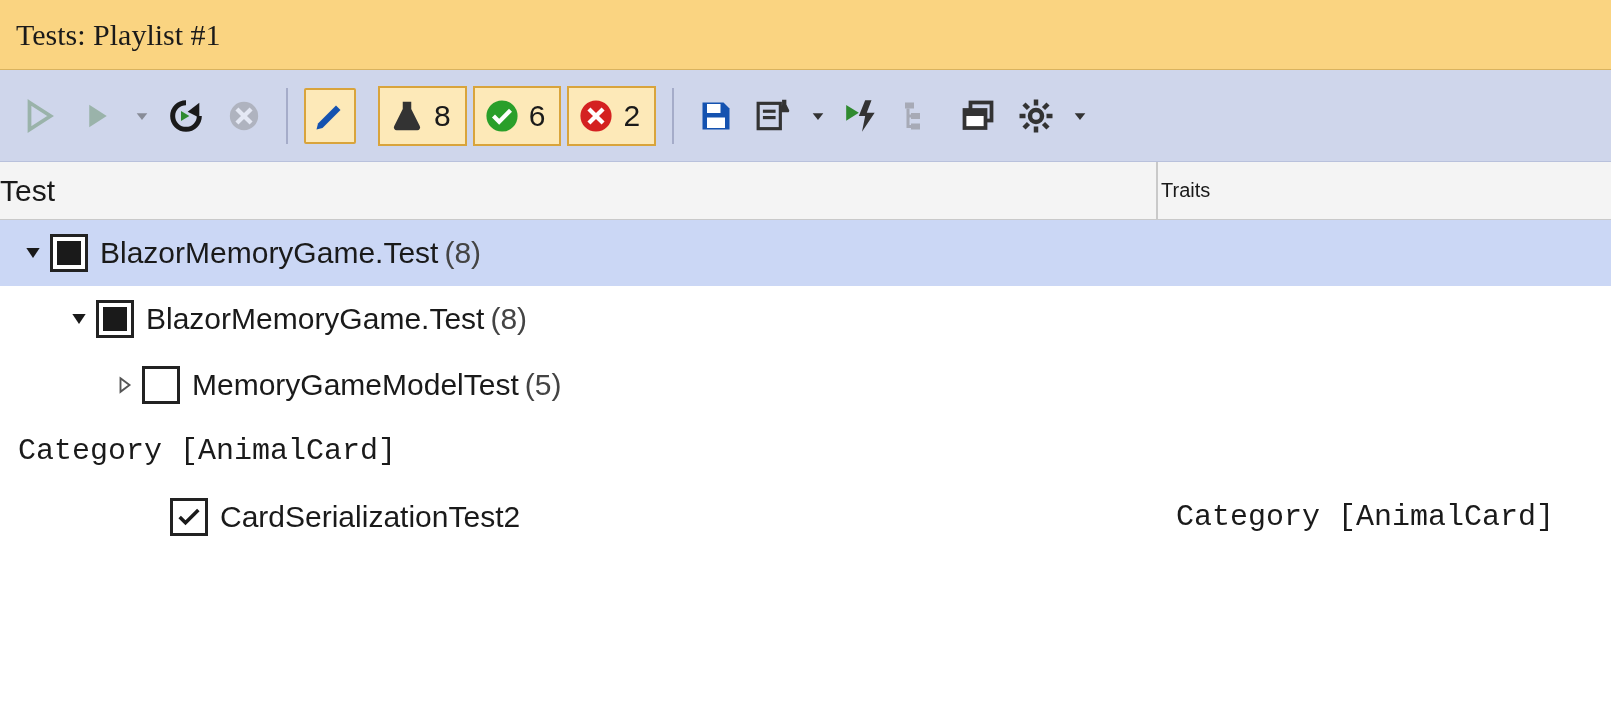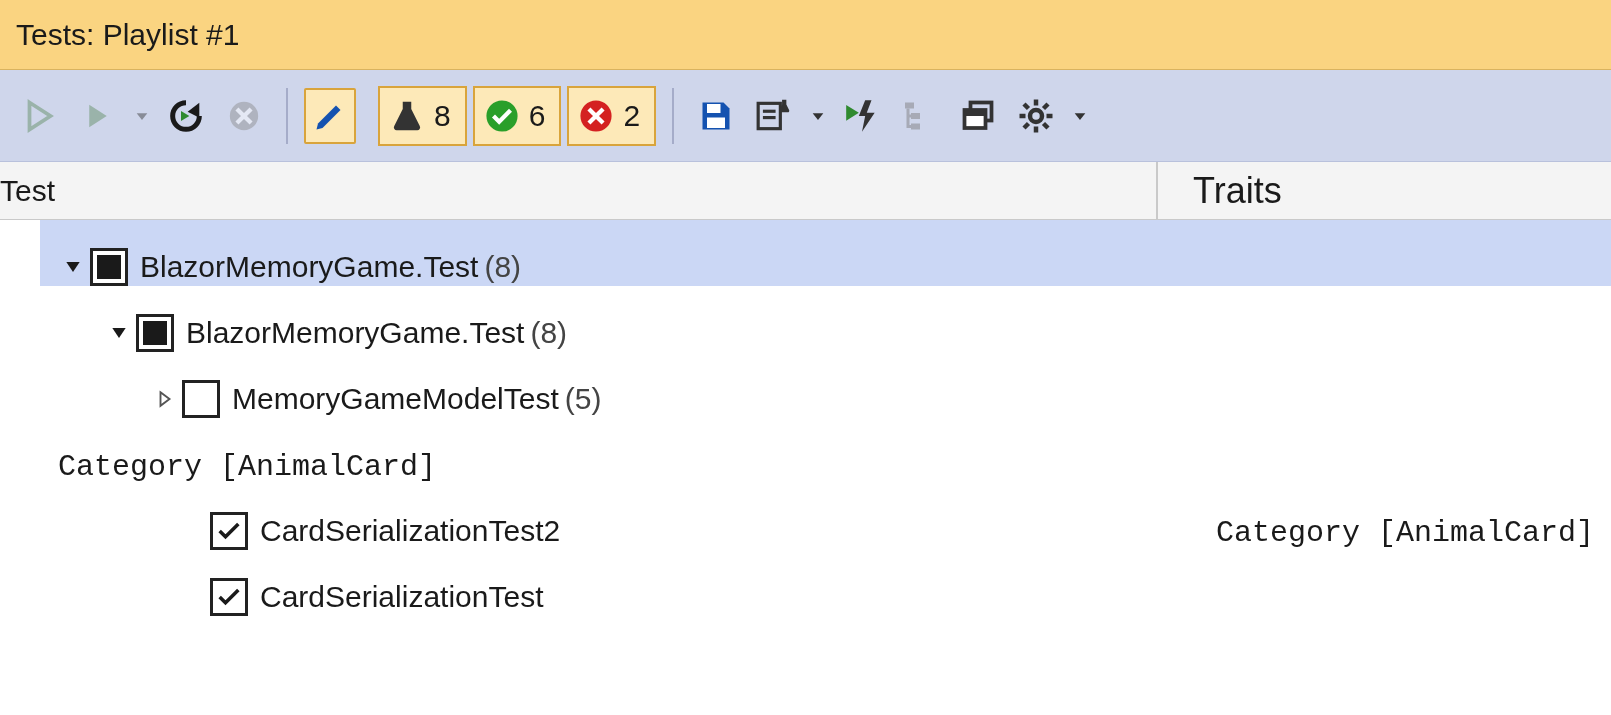--- a/index.html
+++ b/index.html
@@ -13,20 +13,21 @@
     overflow: hidden;
   }
   .titlebar {
     background: #fad481;
     height: 70px;
     display: flex;
     align-items: center;
     padding: 0 16px;
     font-size: 30px;
     border-bottom: 1px solid #d9b35f;
+    font-family: Liberation Serif, serif;
   }
   .toolbar {
     background: #cfd6eb;
     height: 92px;
     display: flex;
     align-items: center;
     padding: 0 14px;
     gap: 6px;
     border-bottom: 1px solid #b9c1dc;
   }
@@ -77,31 +78,30 @@
   .col-test {
     width: 1158px;
     font-size: 30px;
     border-right: 2px solid #c9c9c9;
     height: 100%;
     display:flex;align-items:center;
   }
   .col-traits {
     flex: 1;
     padding-left: 3px;
-    font-size: 36px;
-    height:100%;display:flex;align-items:center;margin-left:32px;
+    font-size: 20px;
+    height:100%;display:flex;align-items:center;
   }
   .tree {
     font-size: 30px;
   }
   .row {
     display: flex;
-    align-items: flex-end;
+    align-items: center;
     height: 66px;
-    margin-left: 40px;
   }
   .row.selected { background: #cbd7f5; }
   .indent { display:inline-block; }
   .expander {
     width: 26px; height: 26px;
     display:inline-flex;align-items:center;justify-content:center;
     margin-right: 4px;
   }
   .chk {
     width: 38px; height: 38px;
@@ -343,26 +343,14 @@
       <span class="chk">
         <svg width="28" height="28" viewBox="0 0 24 24">
             <path d="M4 12l5 5 11-11" stroke="#1a1a1a" stroke-width="3" fill="none"></path>
           </svg>
       </span>
       <span class="label">CardSerializationTest2</span>
     </div>
     <div class="trait-cell">Category [AnimalCard]</div>
   </div>
 
-  <div class="row">
-    <div class="test-cell">
-      <span class="indent" style="width:150px"></span>
-      <span class="chk">
-        <svg width="28" height="28" viewBox="0 0 24 24">
-            <path d="M4 12l5 5 11-11" stroke="#1a1a1a" stroke-width="3" fill="none"></path>
-          </svg>
-      </span>
-      <span class="label">CardSerializationTest</span>
-    </div>
-    <div class="trait-cell"></div>
-  </div>
 
 </div>
 
 </body></html>

